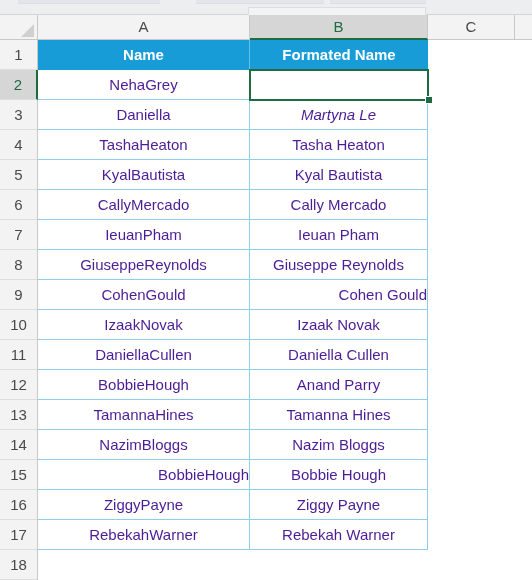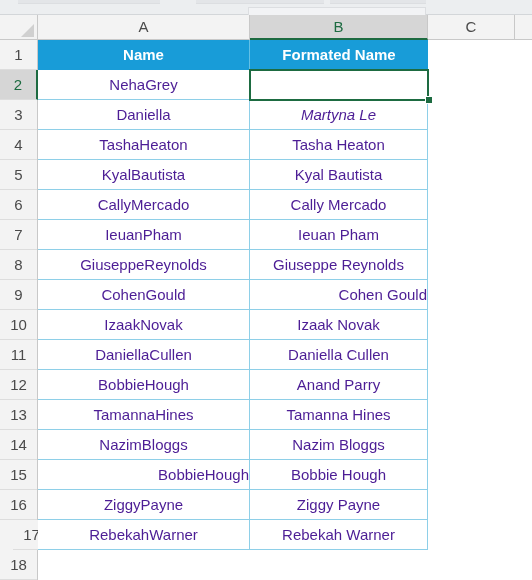--- a/index.html
+++ b/index.html
@@ -215,21 +215,21 @@
         <div class="rowhead" style="top: 180px; height: 30px; line-height: 29px;">7</div>
         <div class="rowhead" style="top: 210px; height: 30px; line-height: 29px;">8</div>
         <div class="rowhead" style="top: 240px; height: 30px; line-height: 29px;">9</div>
         <div class="rowhead" style="top: 270px; height: 30px; line-height: 29px;">10</div>
         <div class="rowhead" style="top: 300px; height: 30px; line-height: 29px;">11</div>
         <div class="rowhead" style="top: 330px; height: 30px; line-height: 29px;">12</div>
         <div class="rowhead" style="top: 360px; height: 30px; line-height: 29px;">13</div>
         <div class="rowhead" style="top: 390px; height: 30px; line-height: 29px;">14</div>
         <div class="rowhead" style="top: 420px; height: 30px; line-height: 29px;">15</div>
         <div class="rowhead" style="top: 450px; height: 30px; line-height: 29px;">16</div>
-        <div class="rowhead" style="top: 480px; height: 30px; line-height: 29px; margin-left: 13px;">17</div>
+        <div class="rowhead" style="top: 480px; height: 30px; line-height: 29px;">17</div>
         <div class="rowhead" style="top: 510px; height: 30px; line-height: 29px;">18</div>
       </div>
 
     <div class="cells" id="cells">
         <div class="cell hdr sep" style="left: 0px; width: 212px; top: 0px; height: 30px; line-height: 29px;">Name</div>
         <div class="cell hdr" style="left: 212px; width: 178px; top: 0px; height: 30px; line-height: 29px;">Formated Name</div>
         <div class="cell data" style="left: 0px; width: 212px; top: 30px; height: 30px; line-height: 29px;">NehaGrey</div>
         <div class="cell data" style="left: 212px; width: 178px; top: 30px; height: 30px; line-height: 29px; margin-top: 48px;">Neha Grey</div>
         <div class="cell data" style="left: 0px; width: 212px; top: 60px; height: 30px; line-height: 29px;">Daniella</div>
         <div class="cell data" style="left: 212px; width: 178px; top: 60px; height: 30px; line-height: 29px; font-style: italic;">Martyna Le</div>

